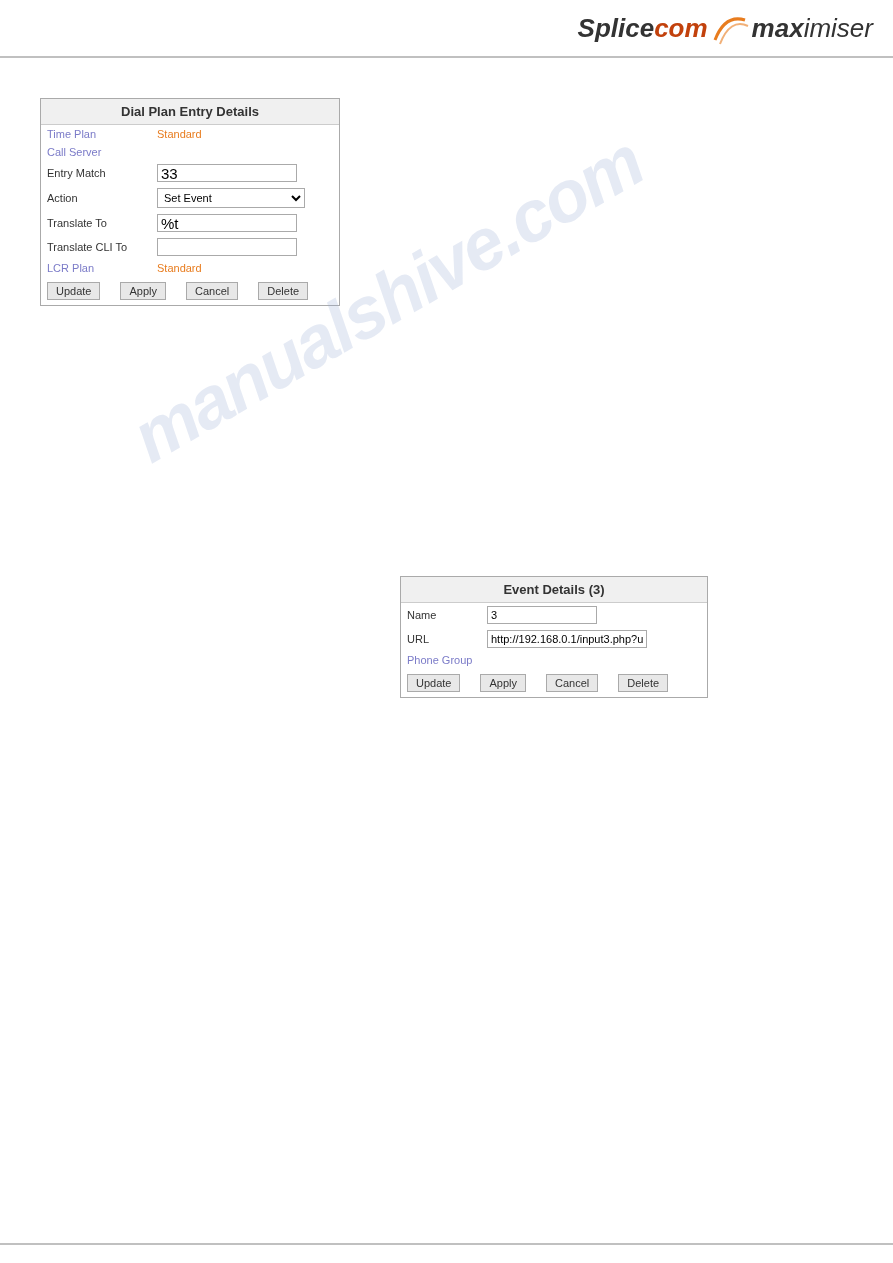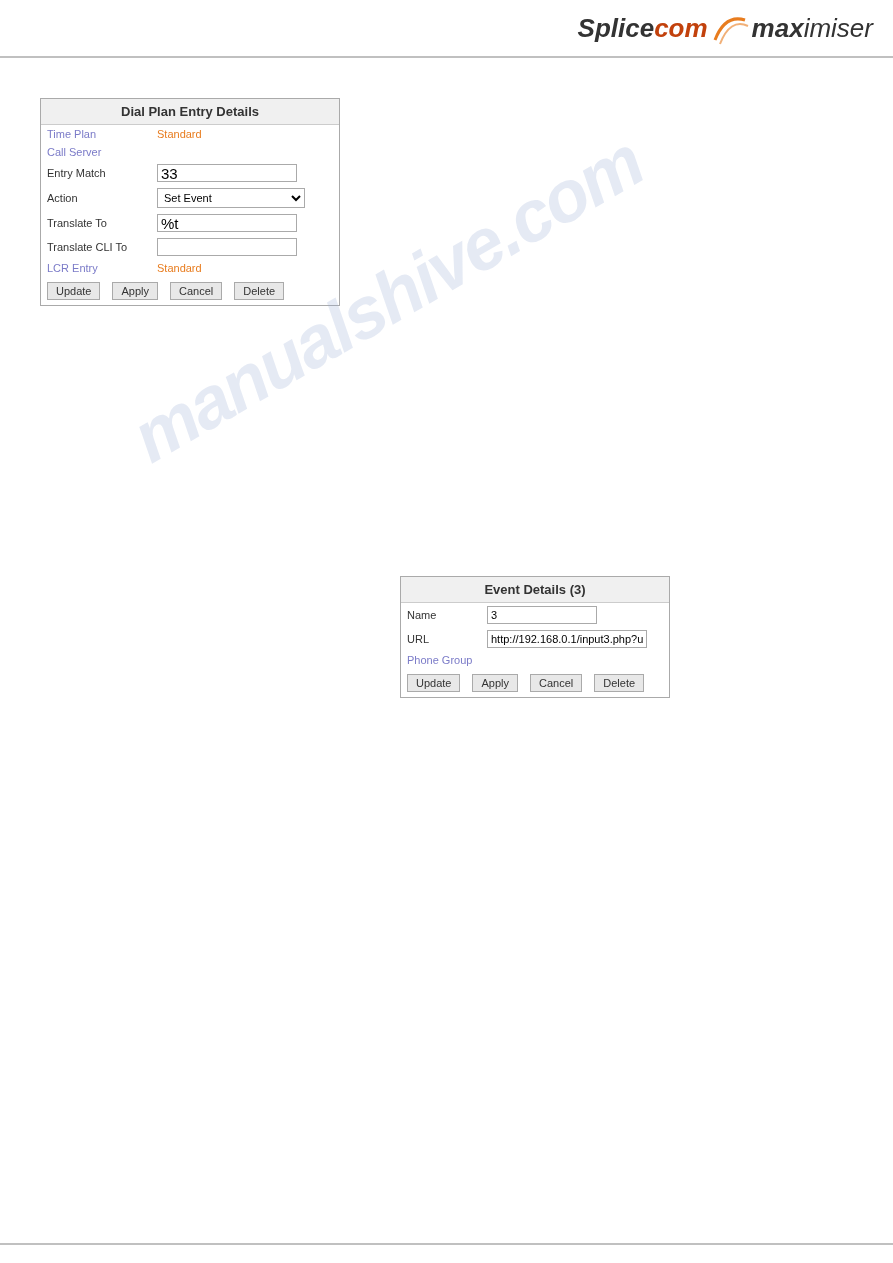--- a/index.html
+++ b/index.html
@@ -96,21 +96,21 @@
       font-size: 11px;
       padding: 1px 2px;
       width: 148px;
       height: 20px;
       background: #fff;
     }
 
     .btn-row {
       padding: 5px 6px;
       display: flex;
-      gap: 12px;
+      gap: 20px;
     }
 
     .btn {
       border: 1px solid #aaa;
       background: #e8e8e8;
       font-size: 11px;
       padding: 2px 8px;
       cursor: pointer;
       color: #333;
     }
@@ -127,21 +127,21 @@
       font-weight: bold;
       pointer-events: none;
       white-space: nowrap;
       z-index: 10;
       letter-spacing: -2px;
     }
 
     
     .event-details-box {
       border: 1px solid #aaa;
-      width: 270px;
+      width: 308px;
       margin-left: 370px;
       margin-top: 10px;
       background: #fff;
     }
 
     .event-row {
       display: flex;
       align-items: center;
       padding: 3px 6px;
     }
@@ -240,21 +240,21 @@
       <span class="form-label">Translate To</span>
       <input class="form-input" type="text" value="%t" style="">
     </div>
 
     <div class="form-row">
       <span class="form-label">Translate CLI To</span>
       <input class="form-input" type="text" style="">
     </div>
 
     <div class="form-row">
-      <span class="form-label link">LCR Entry</span>
+      <span class="form-label link">LCR Plan</span>
       <span class="form-value">Standard</span>
     </div>
 
     <div class="btn-row">
       <button class="btn">Update</button>
       <button class="btn">Apply</button>
       <button class="btn">Cancel</button>
       <button class="btn">Delete</button>
     </div>
   </div>

